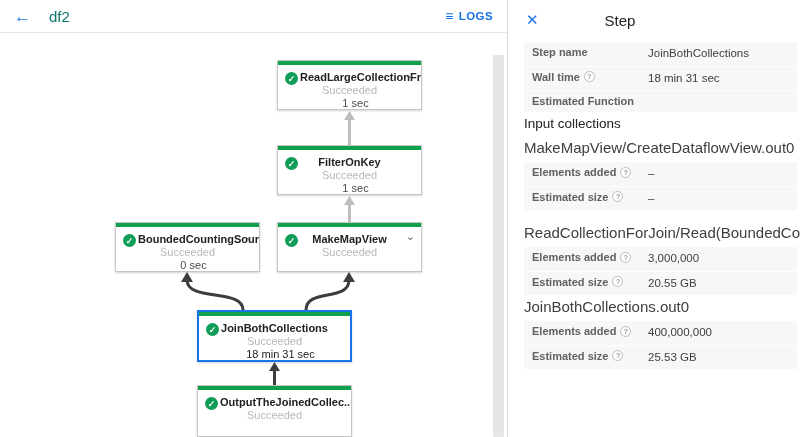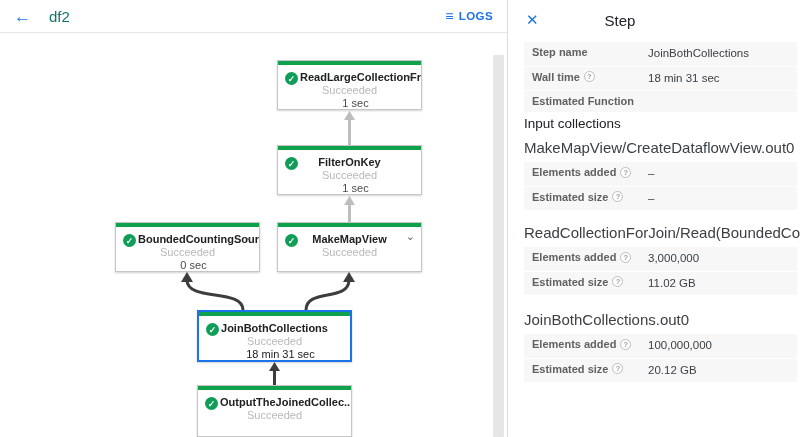--- a/index.html
+++ b/index.html
@@ -196,34 +196,34 @@
           <span>Elements added</span>
           <span class="help-icon">?</span>
         </span>
         <span class="prop-value">3,000,000</span>
       </div>
       <div class="prop-row">
         <span class="prop-label">
           <span>Estimated size</span>
           <span class="help-icon">?</span>
         </span>
-        <span class="prop-value">11.02 GB</span>
-      </div>
-
-      <div class="collection-name" style="margin-top:16px;">JoinBothCollections.out0</div>
+        <span class="prop-value">20.55 GB</span>
+      </div>
+
+      <div class="collection-name" style="margin-top:3px;">JoinBothCollections.out0</div>
       <div class="prop-row">
         <span class="prop-label">
           <span>Elements added</span>
           <span class="help-icon">?</span>
         </span>
-        <span class="prop-value">100,000,000</span>
+        <span class="prop-value">400,000,000</span>
       </div>
       <div class="prop-row">
         <span class="prop-label">
           <span>Estimated size</span>
           <span class="help-icon">?</span>
         </span>
-        <span class="prop-value">20.12 GB</span>
+        <span class="prop-value">25.53 GB</span>
       </div>
 
     </div>
   </div>
 </div>
 
 </body></html>

